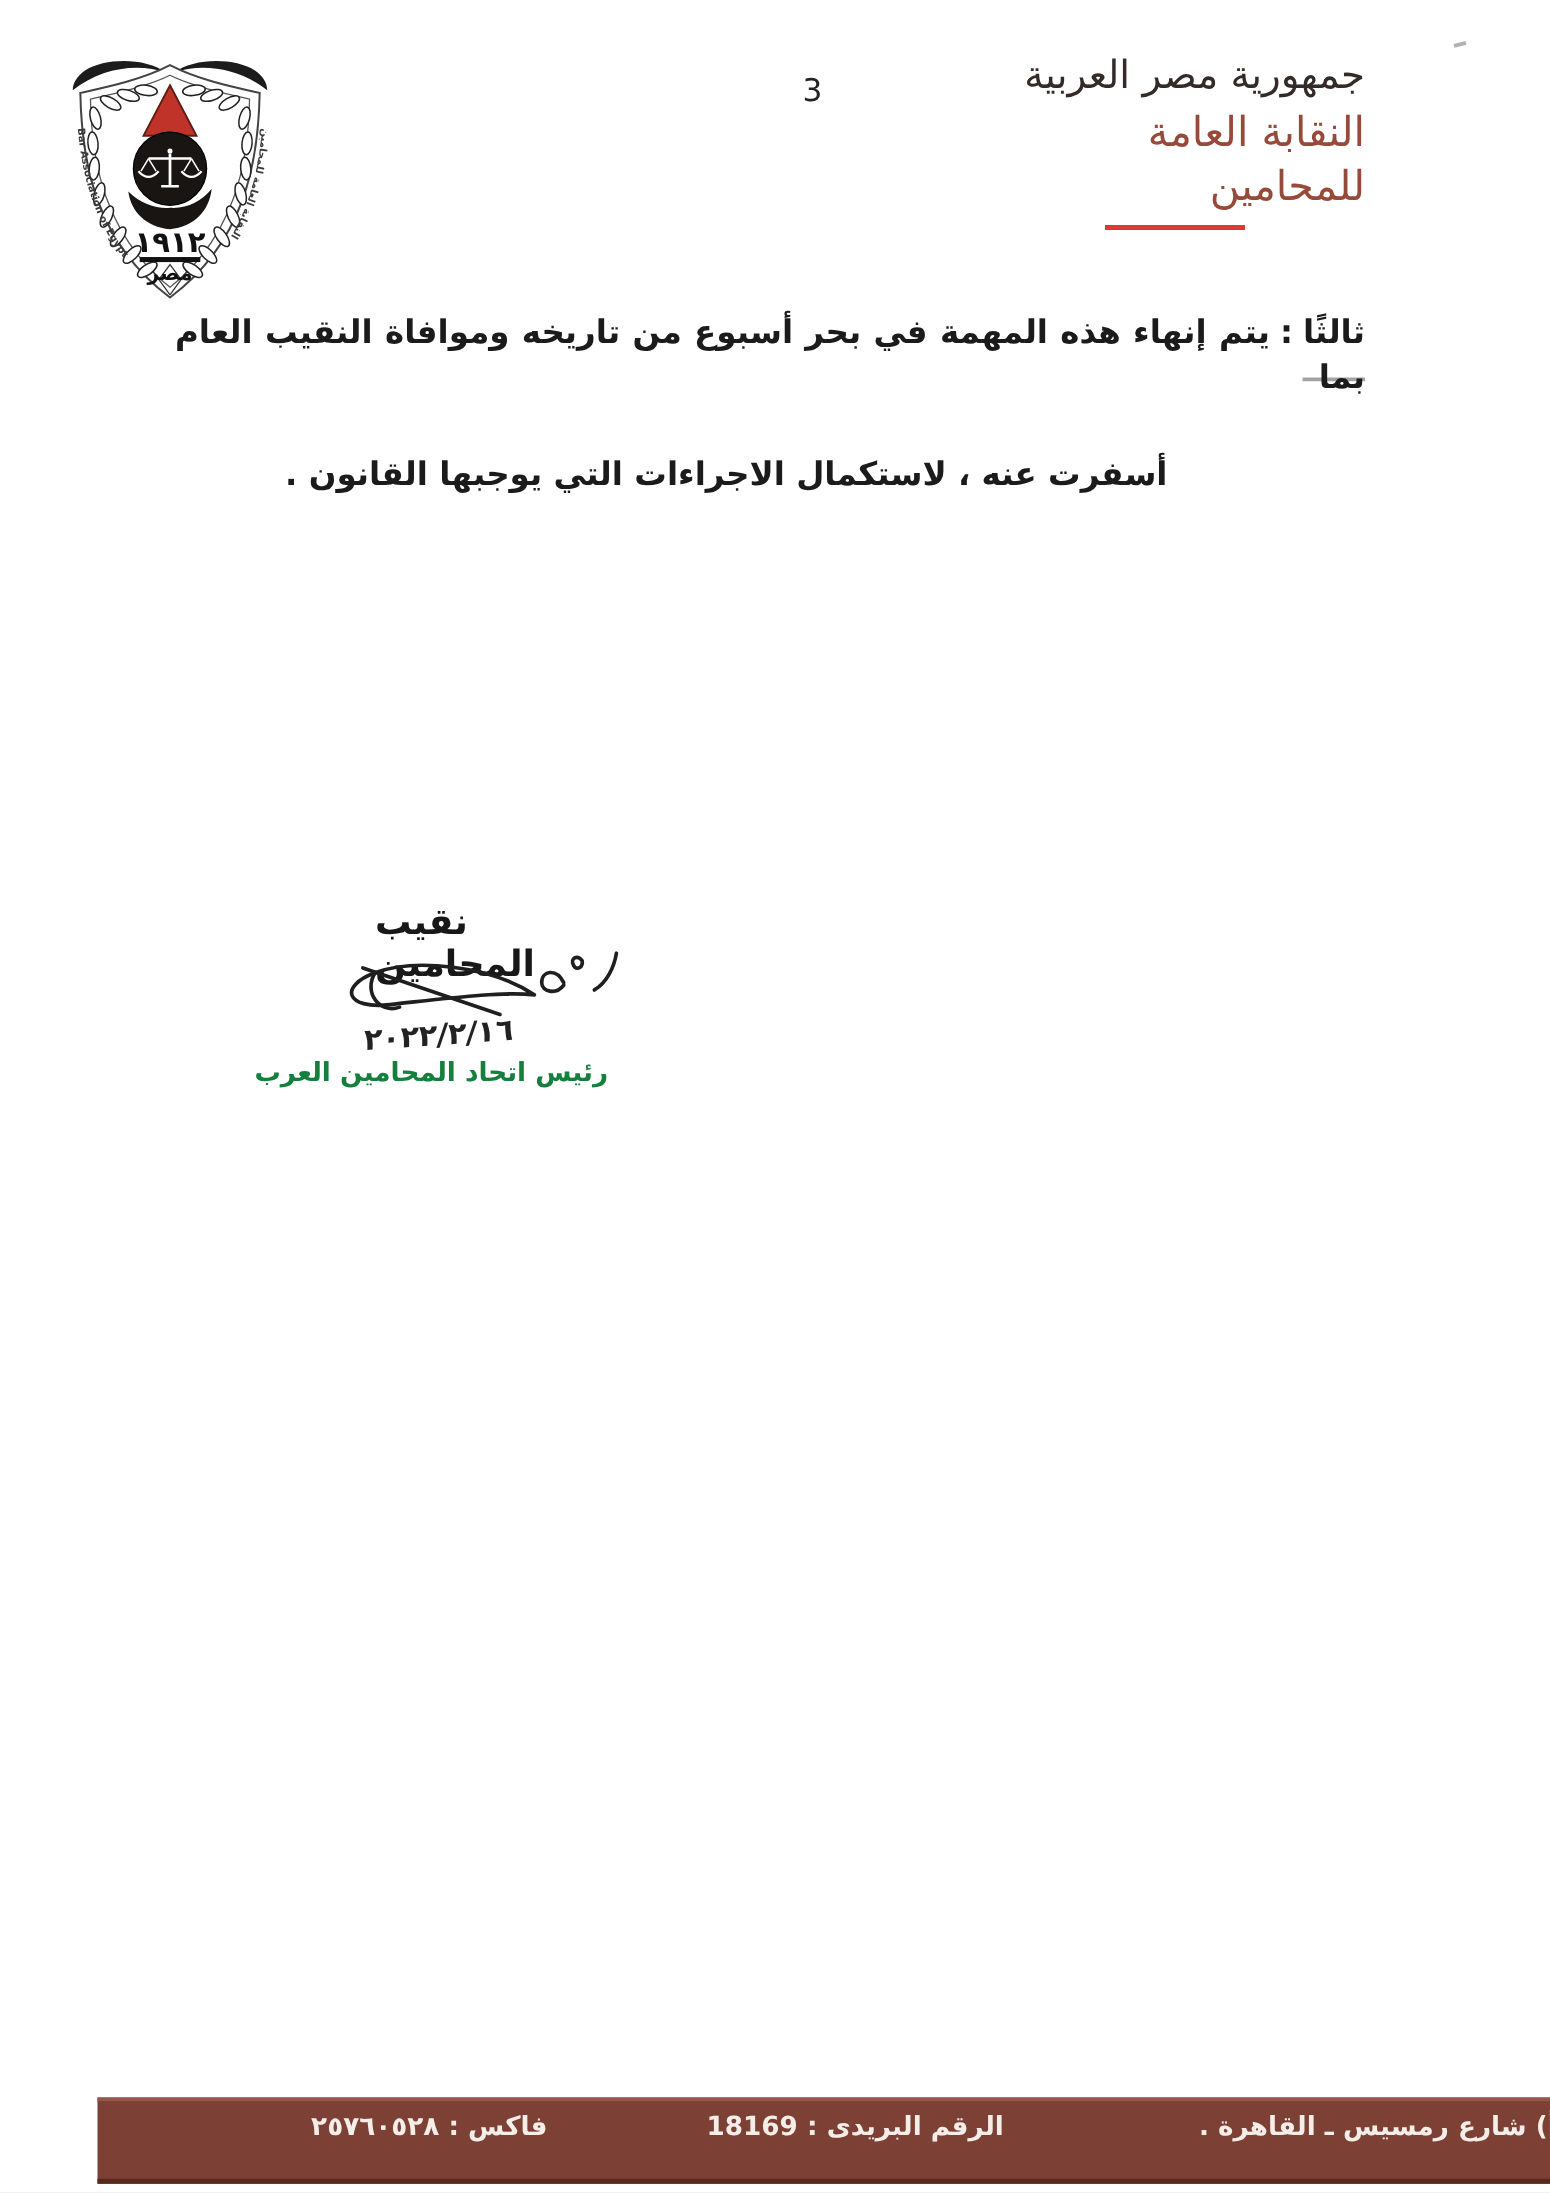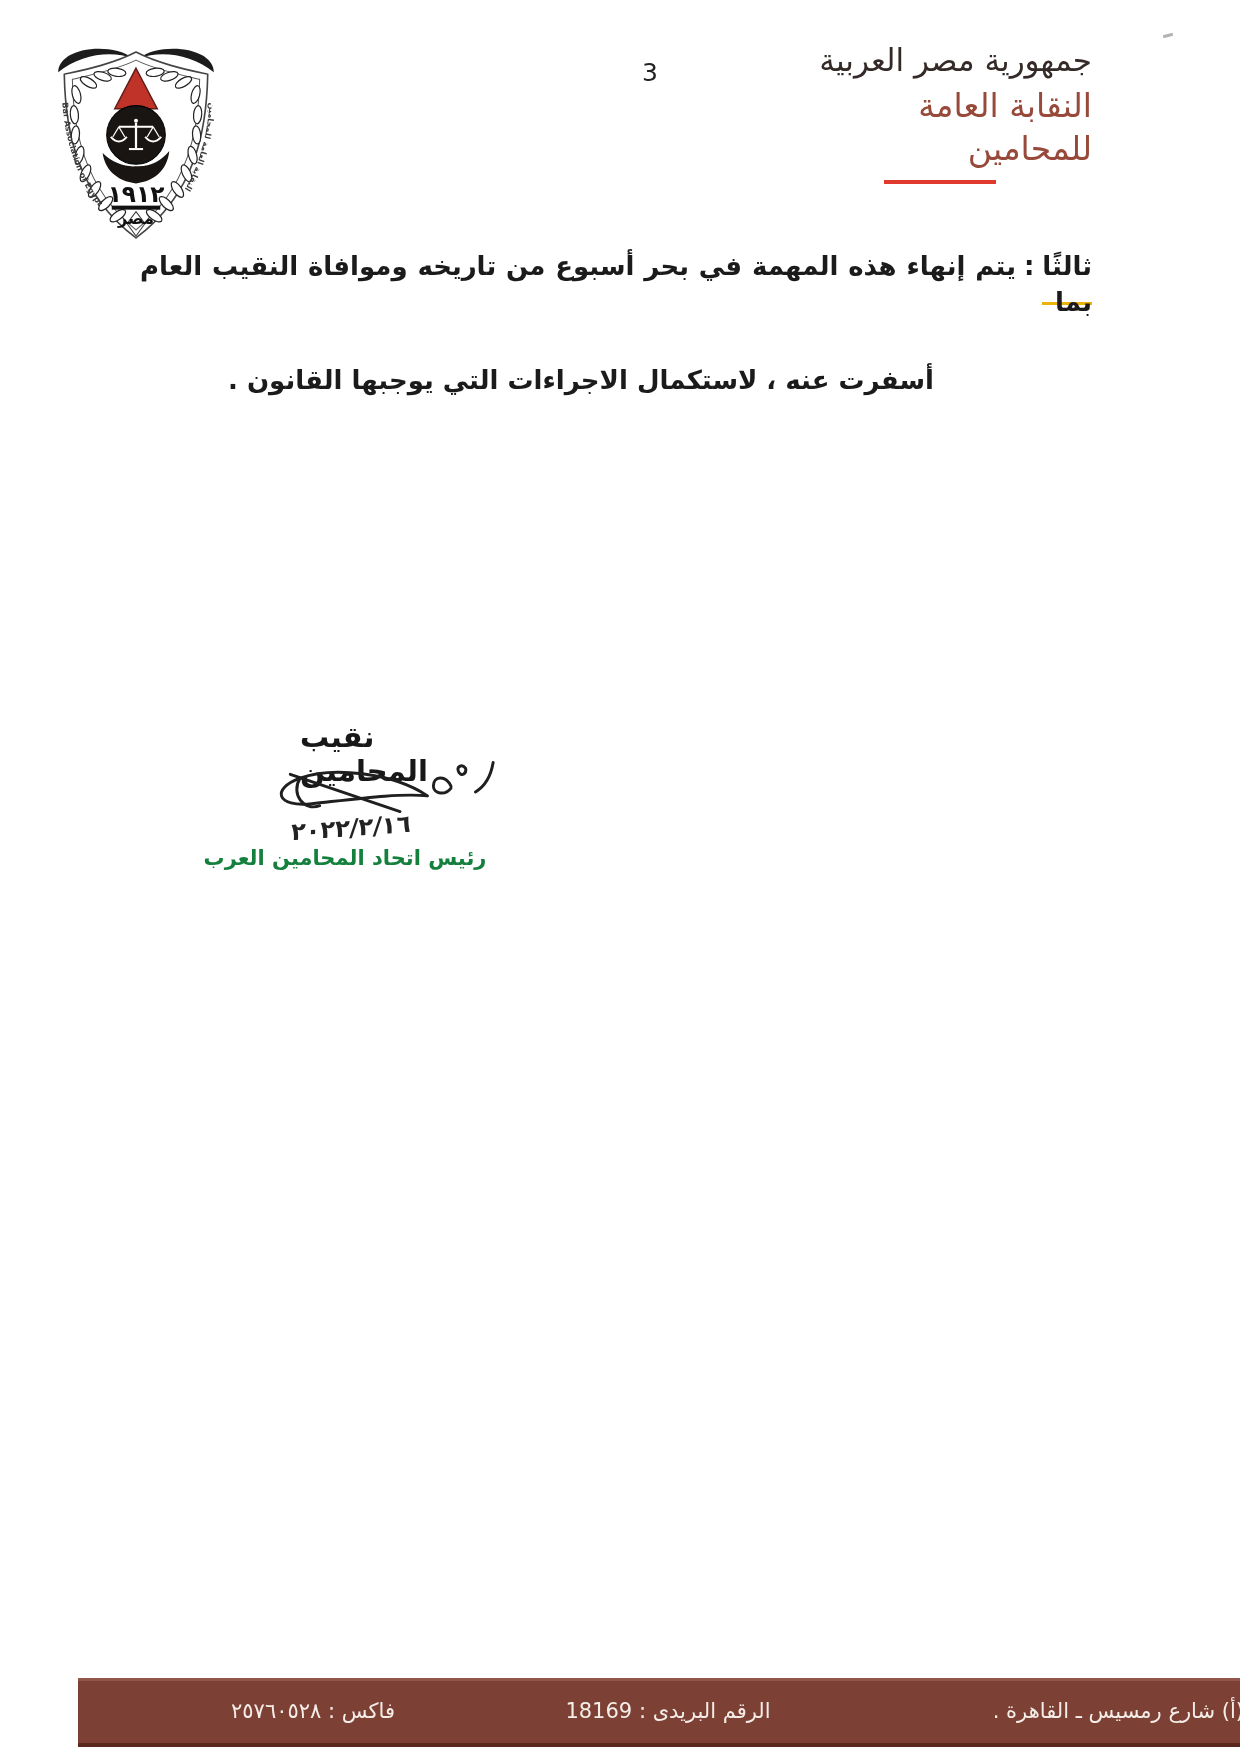--- a/index.html
+++ b/index.html
@@ -36,21 +36,21 @@
     position:absolute;left:140px;right:148px;
     direction:rtl;color:#1b1b1b;font-weight:bold;font-size:26px;line-height:1.4;
   }
   .clause-third{top:248px;}
   .clause-fourth{top:456px;}
   .cl-line{overflow:visible;}
   .cl-line.justified{text-align:justify;text-align-last:justify;}
   .cl-line.cont{text-align:right;white-space:nowrap;}
   .clause-third .cont{margin-top:41px;padding-right:158px;}
   .clause-fourth .cont{margin-top:28px;padding-right:128px;}
-  .cl-label{border-bottom:3px solid #eab308;padding-bottom:21px;}
+  .cl-label{border-bottom:3px solid #a3a3a3;padding-bottom:21px;}
   .cl-sep{margin:0 8px;}
   
   .sig-title{
     position:absolute;left:300px;top:720px;width:210px;
     text-align:left;direction:rtl;font-weight:bold;font-size:29px;color:#181818;
   }
   .sig-mark{position:absolute;left:255px;top:748px;width:245px;height:84px;}
   .sig-date{
     position:absolute;left:276px;top:814px;width:150px;
     text-align:center;direction:rtl;font-weight:bold;font-size:24px;color:#222;
@@ -60,22 +60,22 @@
     position:absolute;left:175px;top:846px;width:340px;
     text-align:center;direction:rtl;font-weight:bold;font-size:21px;color:#15803d;
   }
   
   .footer-bar{
     position:absolute;left:78px;right:0;top:1678px;height:62px;
     background:var(--footer-bar,#7d4035);
     border-top:3px solid #93564a;border-bottom:4px solid #59281f;
   }
   .footer-bar span{
-    position:absolute;top:18px;direction:rtl;
-    color:#f5ede8;font-weight:normal;font-size:21px;text-align:center;
+    position:absolute;top:8px;direction:rtl;
+    color:#f5ede8;font-weight:bold;font-size:21px;text-align:right;
     white-space:nowrap;
   }
   .f-fax{left:110px;width:250px;}
   .f-postal{left:455px;width:270px;}
   .f-address{left:900px;width:310px;}
 </style>
 </head>
 <body>
 
 <div class="sheet">

